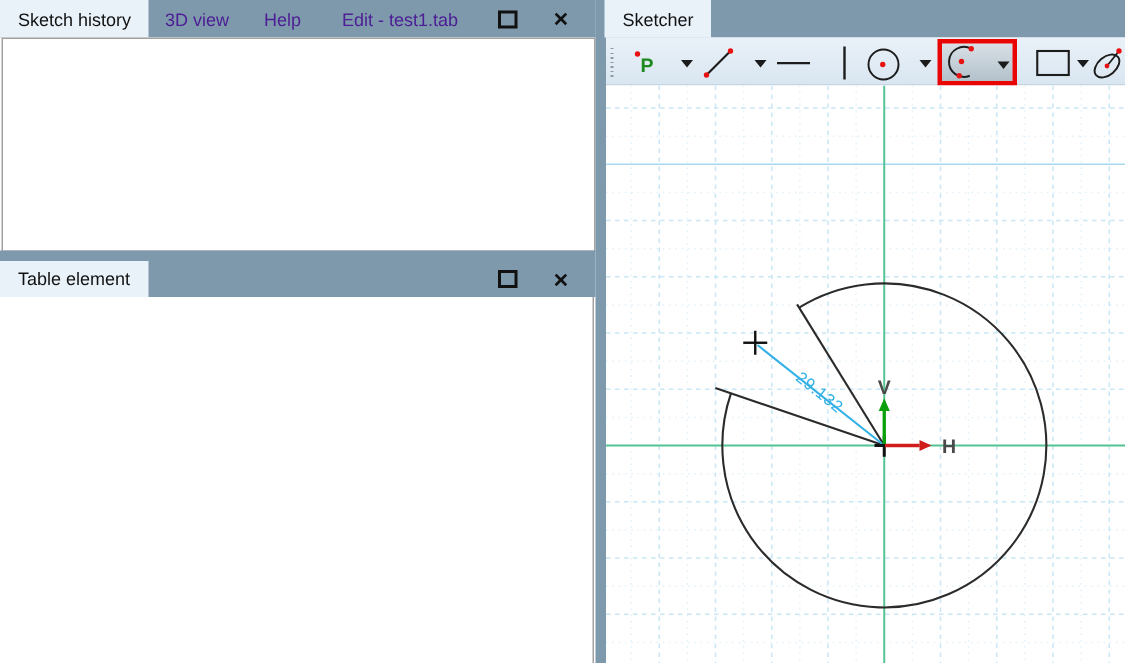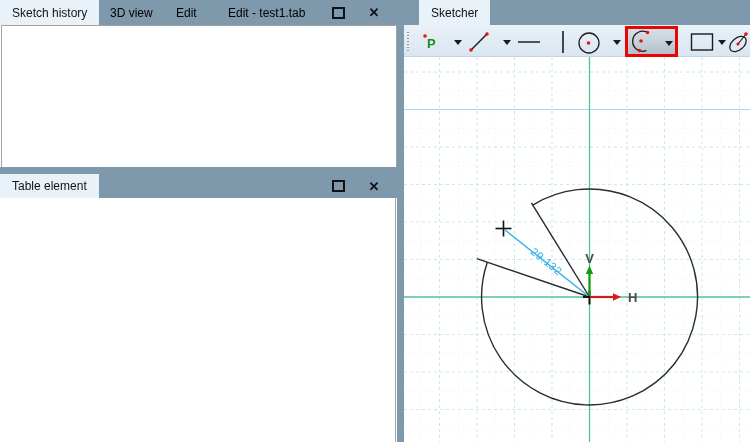--- a/index.html
+++ b/index.html
@@ -4,21 +4,21 @@
 <style>
   html,body{margin:0;padding:0;}
   body{
     width:750px;height:442px;position:relative;overflow:hidden;
     font-family:"Liberation Sans",sans-serif;
     background:#ffffff;-webkit-font-smoothing:antialiased;
   }
   
   .dock-header{position:absolute;background:#7e99ac;}
   .tab{position:absolute;top:0;height:100%;display:flex;align-items:center;
-       font-size:12px;color:#000000;padding:0 12px;box-sizing:border-box;cursor:default;}
+       font-size:12px;color:#4c1d95;padding:0 12px;box-sizing:border-box;cursor:default;}
   .tab.active{background:#e9f2f9;color:#121212;}
   .win-btns{position:absolute;top:0;height:100%;display:flex;align-items:center;gap:14px;}
   .btn-max{width:22px;height:100%;display:flex;align-items:center;justify-content:center;}
   .btn-max span{display:block;width:9px;height:8px;border:2px solid #111;}
   .btn-close{width:22px;height:100%;display:flex;align-items:center;justify-content:center;
              font-size:13px;color:#111;font-weight:700;}
   .panel-body{position:absolute;background:#fff;border:1px solid #a2a2a2;}
   
   #hist-header{left:0;top:0;width:397px;height:25px;}
   #hist-body{left:1px;top:25px;width:394px;height:141px;}
@@ -58,21 +58,21 @@
 <body>
 
 <div class="dock-header" id="hist-header">
   <div class="tab active" style="left:0;min-width:97px;">
     <span>Sketch history</span>
   </div>
   <div class="tab" style="left:98px;">
     <span>3D view</span>
   </div>
   <div class="tab" style="left:164px;">
-    <span>Edit</span>
+    <span>Help</span>
   </div>
   <div class="tab" style="left:216px;">
     <span>Edit - test1.tab</span>
   </div>
   <div class="win-btns" style="right:12px;">
     <div class="btn-max">
         <span></span>
       </div>
     <div class="btn-close">
         <span>✕</span>
@@ -94,21 +94,21 @@
     <div class="btn-close">
         <span>✕</span>
       </div>
   </div>
 </div>
 <div class="panel-body" id="edit-body"></div>
 
 <div id="divider"></div>
 
 <div class="dock-header" id="sk-header">
-  <div class="tab active" style="left:22px;min-width:69px;justify-content:flex-start;">
+  <div class="tab active" style="left:6px;min-width:69px;justify-content:flex-start;">
     <span>Sketcher</span>
   </div>
 </div>
 
 <div id="sk-toolbar">
   <div id="tb-handle"></div>
 
   <div class="tool" style="left:13px;">
     <svg class="icon-svg" width="26" height="26">
       <circle cx="8" cy="7" r="1.8" fill="#e81111"></circle>

